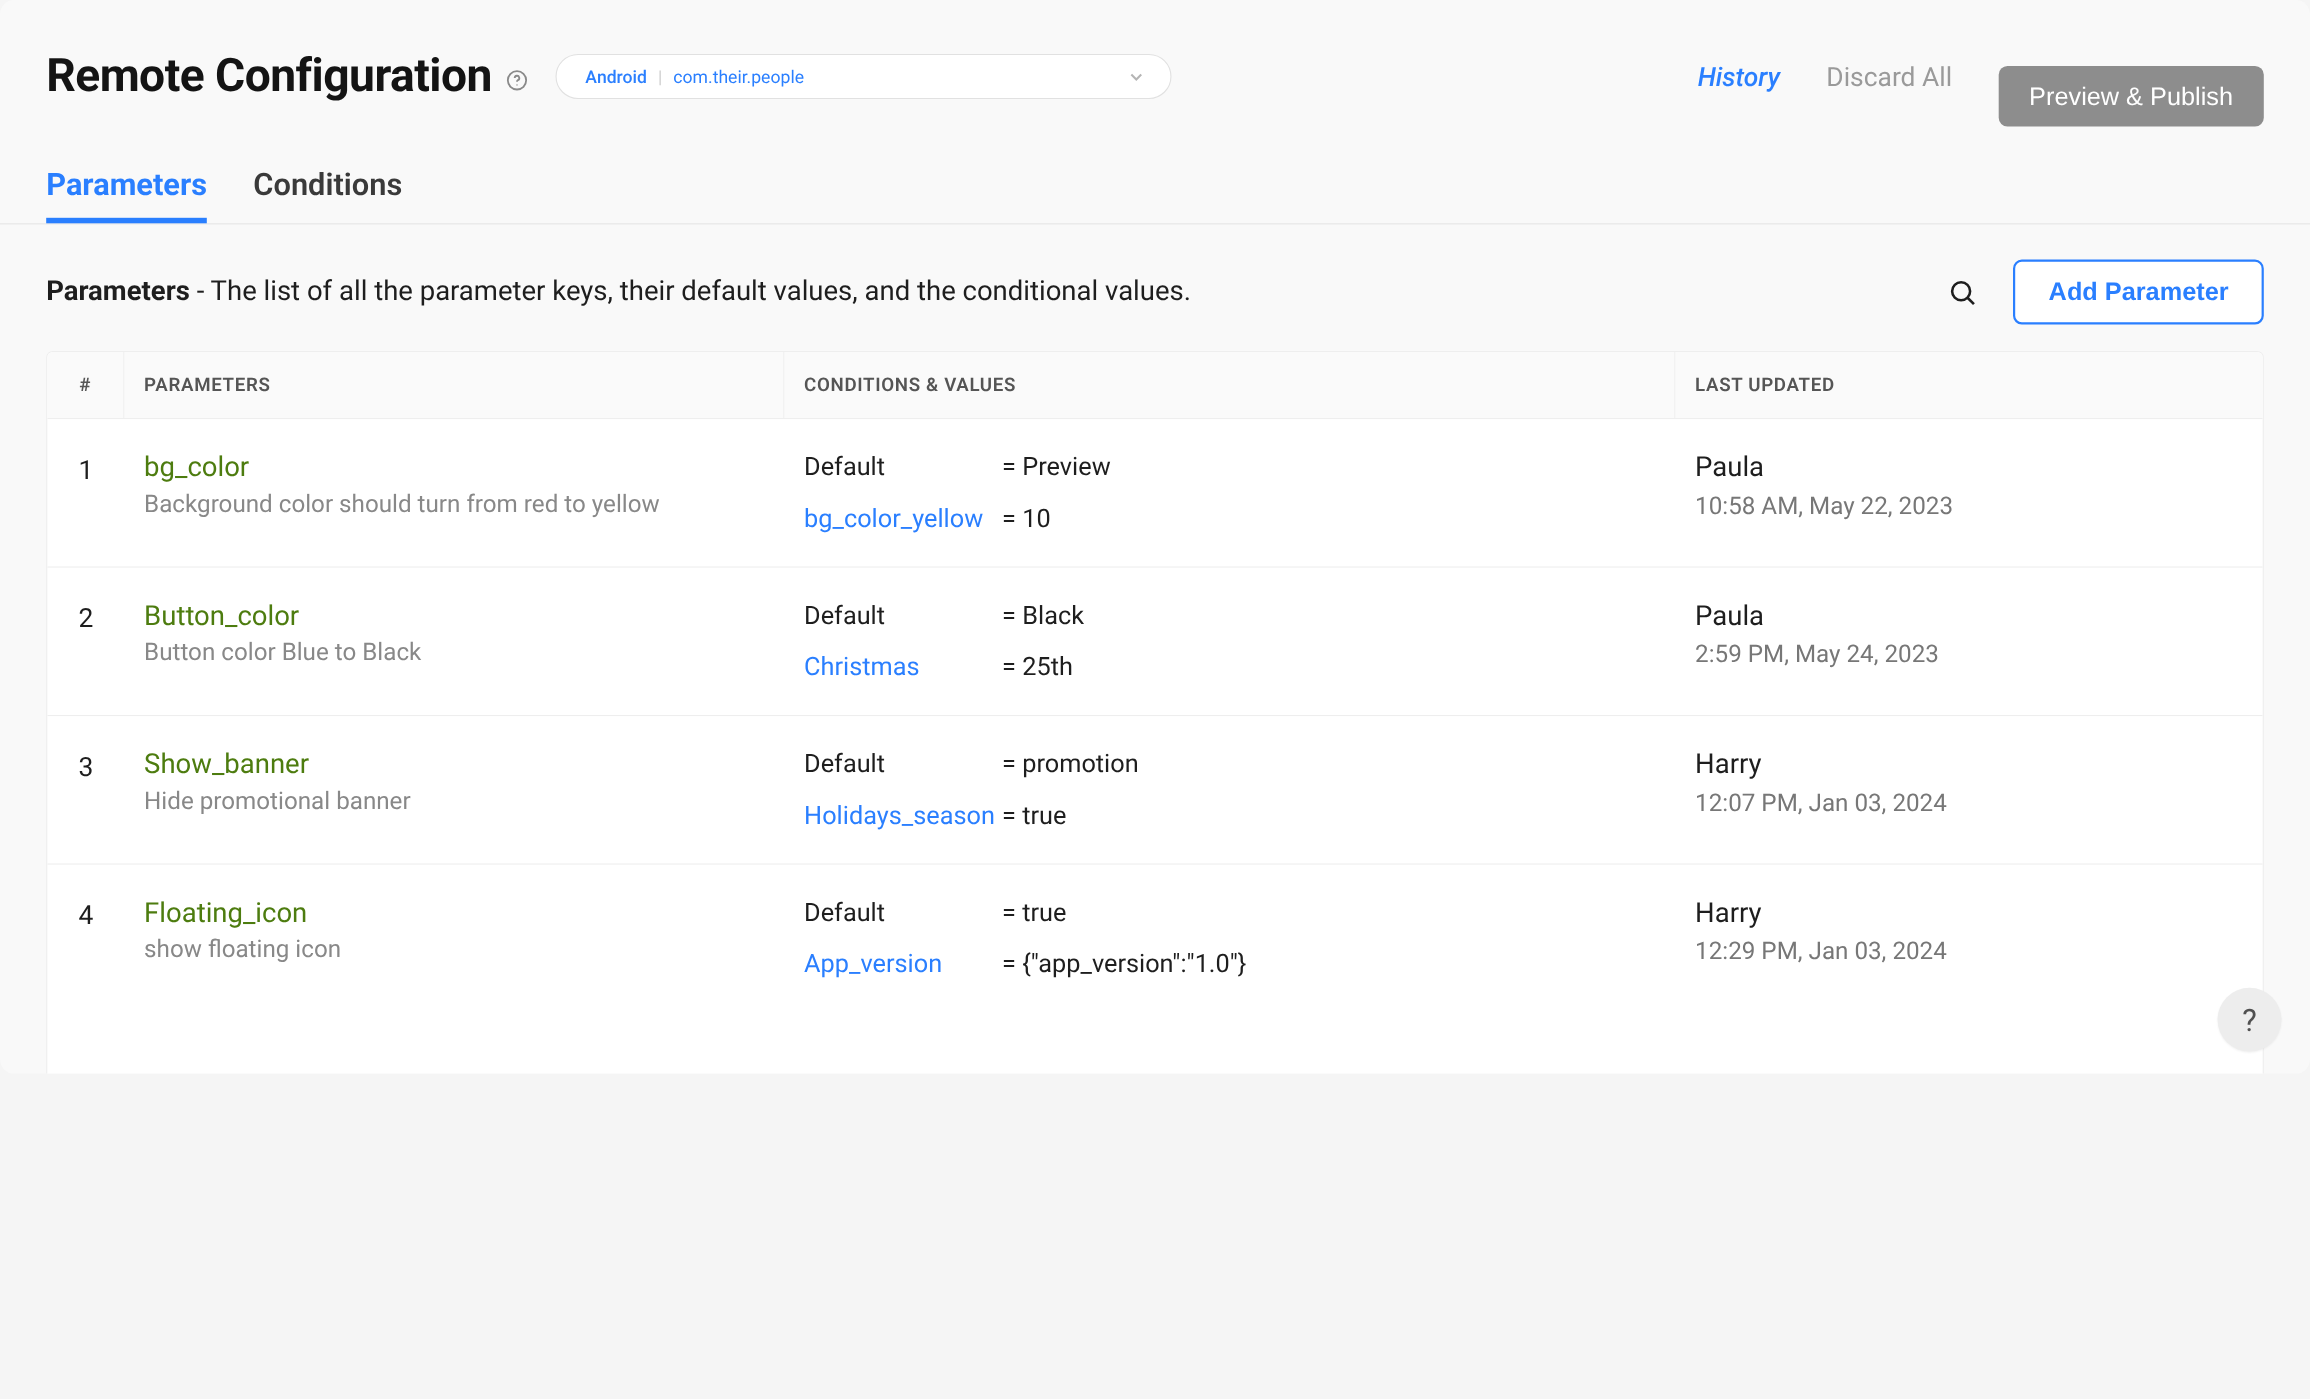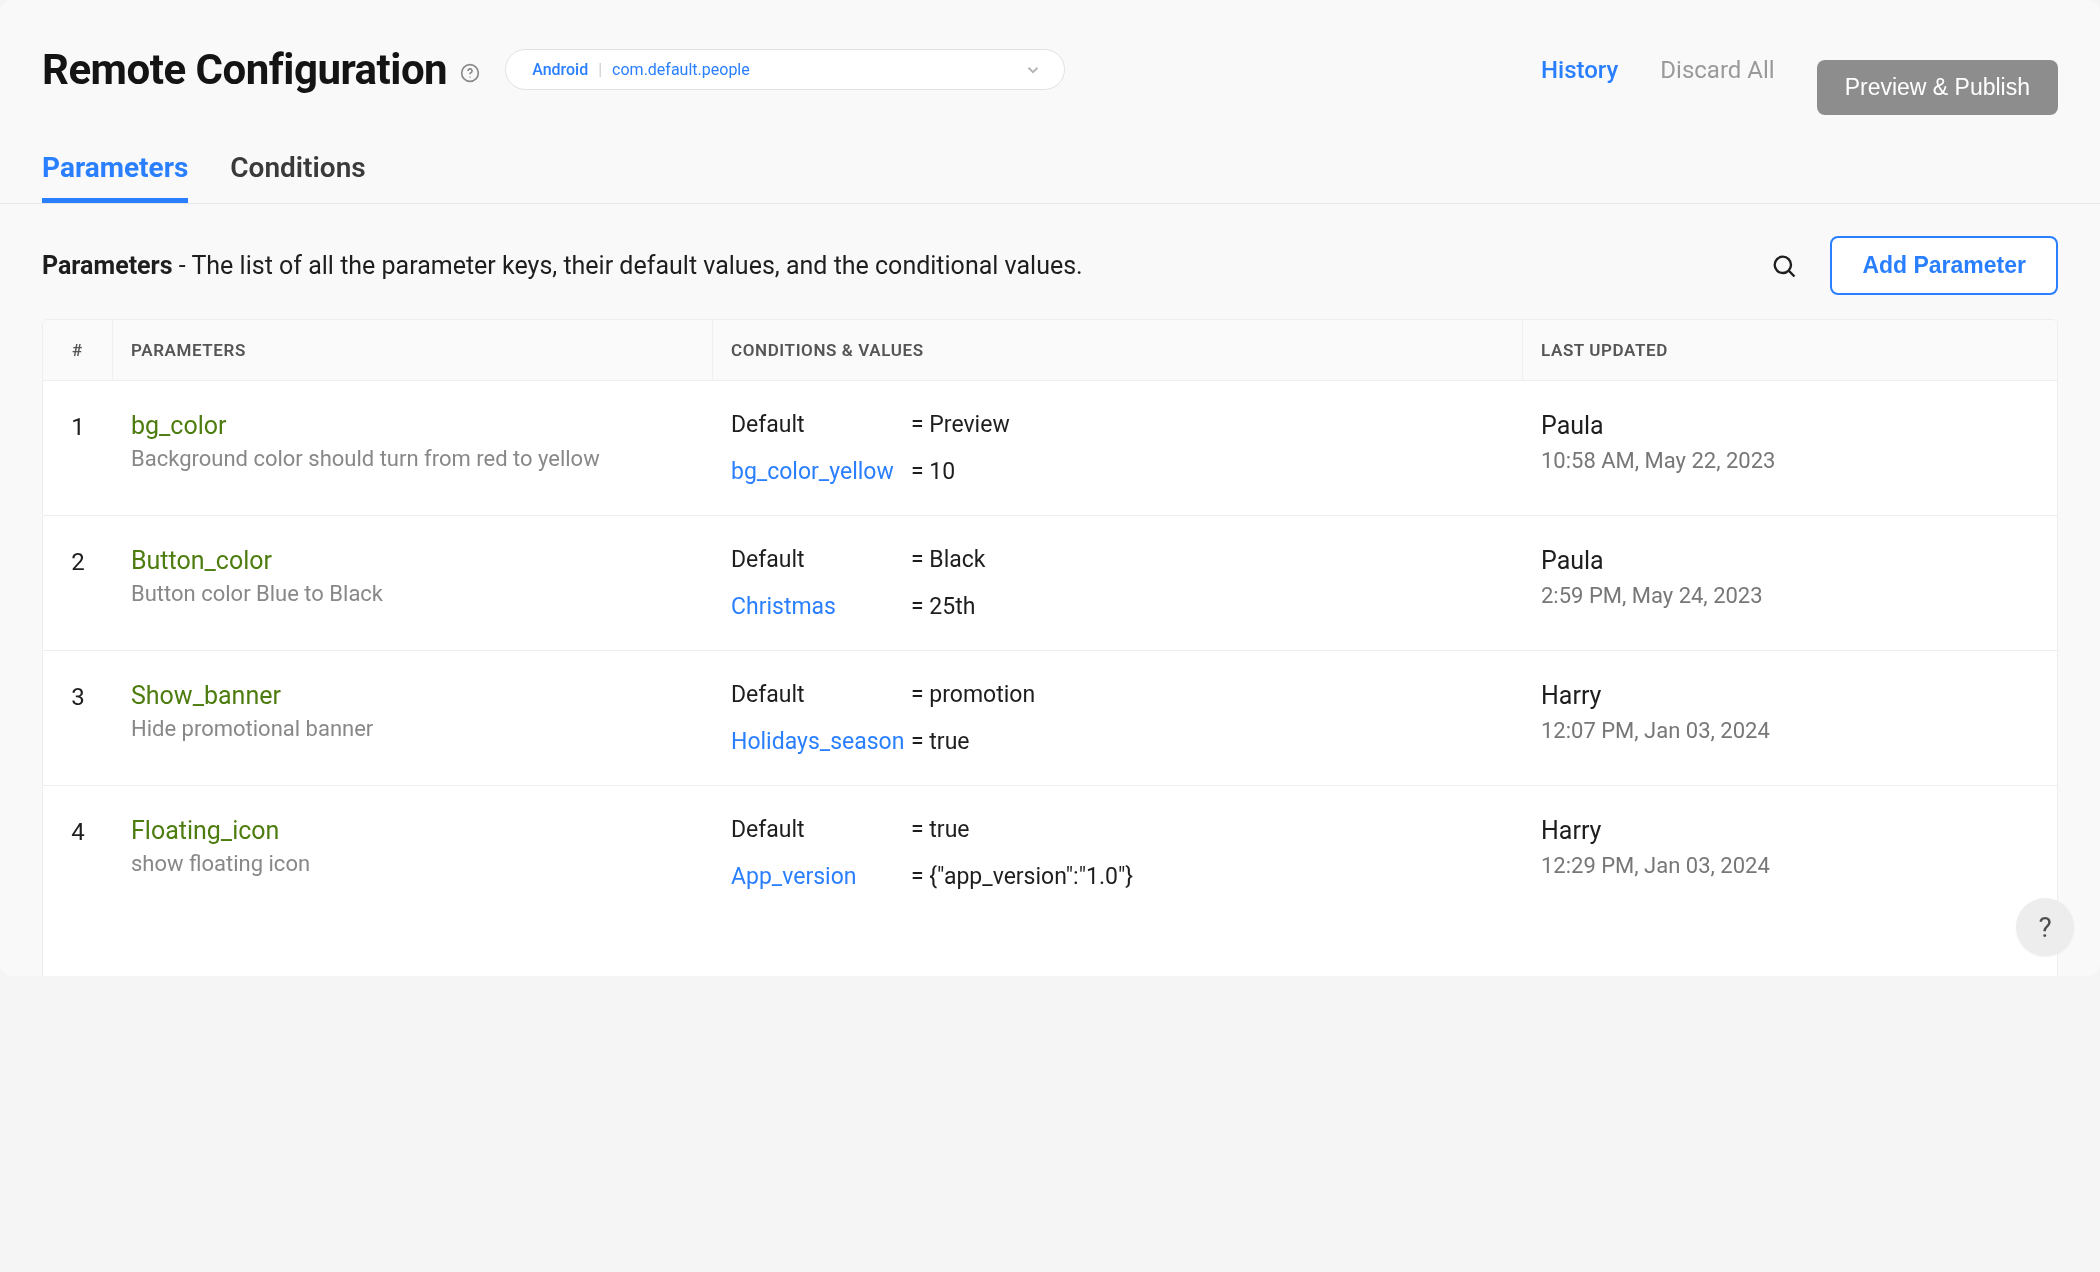--- a/index.html
+++ b/index.html
@@ -57,21 +57,21 @@
   }
   .app-select .platform { color: #2a7fff; font-weight: 500; }
   .app-select .sep { color: #cfcfcf; padding: 0 4px; }
   .app-select .package { color: #2a7fff; }
   .app-select .chev {
     position:absolute;
     right: 22px;
     color:#b5b5b5;
   }
   .header-spacer { flex: 1; }
-  .link-history { color:#2a7fff; font-size: 24px; font-weight: 500; cursor:pointer; }
+  .link-history { color:#2a7fff; font-size: 24px; font-weight: 500; cursor:pointer;font-style:italic; }
   .link-discard { color:#9a9a9a; font-size: 24px; margin-left: 26px; cursor:pointer; }
   .btn-publish {
     background:#8d8d8d;
     color:#fff;
     font-size: 23px;
     font-weight: 500;
     border-radius: 8px;
     padding: 14px 28px;
     margin-left: 26px;
     cursor:pointer;
@@ -191,21 +191,21 @@
       <svg width="20" height="20" viewBox="0 0 24 24" fill="none" stroke="currentColor" stroke-width="2">
         <circle cx="12" cy="12" r="10"></circle>
         <path d="M9.5 9.5a2.5 2.5 0 1 1 3.5 2.3c-.9.4-1 1-1 1.7"></path>
         <circle cx="12" cy="17" r="0.8" fill="currentColor" stroke="none"></circle>
       </svg>
     </span>
 
     <div class="app-select">
       <span class="platform">Android</span>
       <span class="sep">|</span>
-      <span class="package">com.default.people</span>
+      <span class="package">com.their.people</span>
       <span class="chev">
         <svg width="18" height="18" viewBox="0 0 24 24" fill="none" stroke="currentColor" stroke-width="2.5">
             <polyline points="6 9 12 15 18 9"></polyline>
           </svg>
       </span>
     </div>
 
     <div class="header-spacer"></div>
 
     <span class="link-history">History</span>

